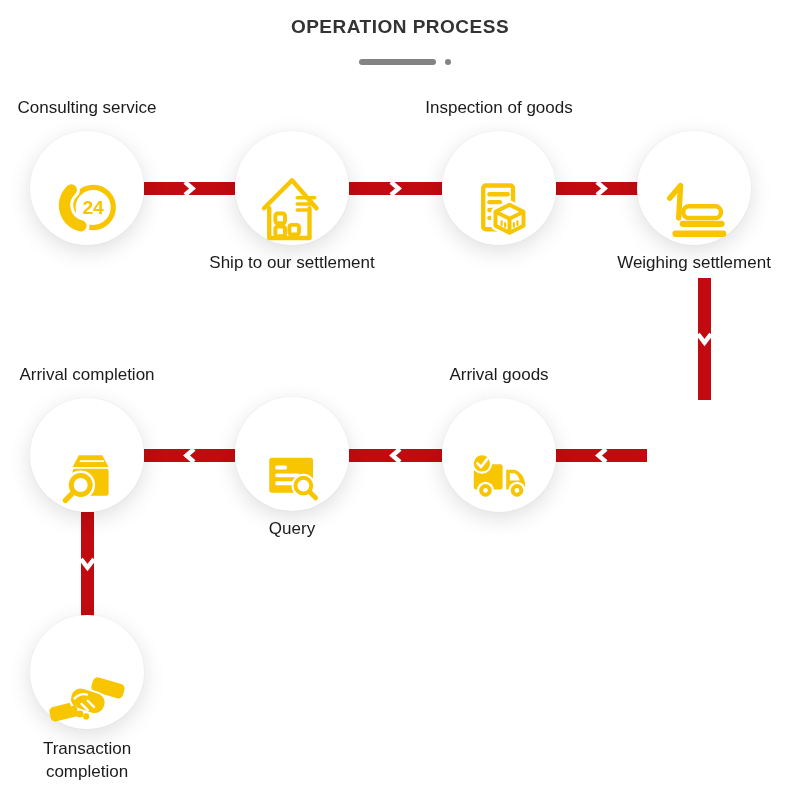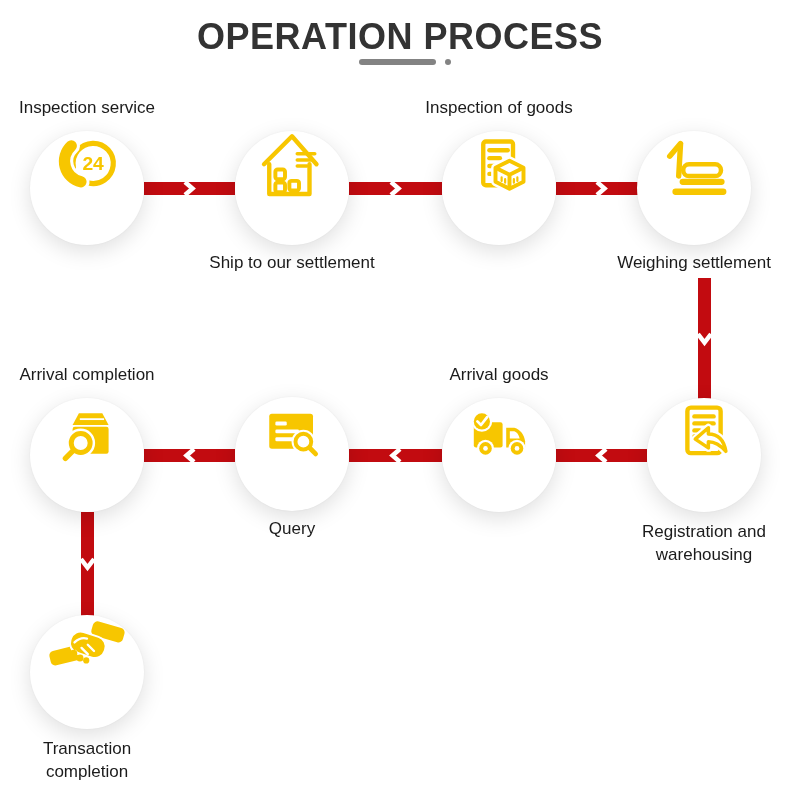--- a/index.html
+++ b/index.html
@@ -1,29 +1,29 @@
 <!DOCTYPE html>
 <html><head>
 <meta charset="utf-8">
 <style>
   html,body{margin:0;padding:0;background:#ffffff;}
   body{width:800px;height:800px;font-family:"Liberation Sans",sans-serif;}
   .stage{position:relative;width:800px;height:800px;background:#ffffff;overflow:hidden;}
 
   .title{position:absolute;top:16px;left:0;width:800px;text-align:center;
-         font-size:36px;font-weight:700;letter-spacing:0.5px;color:#333333;}
+         font-size:19px;font-weight:700;letter-spacing:0.5px;color:#333333;}
   .underline-bar{position:absolute;left:359px;top:59px;width:77px;height:6px;
                  border-radius:3px;background:#838383;}
   .underline-dot{position:absolute;left:445px;top:59px;width:6px;height:6px;
                  border-radius:50%;background:#838383;}
 
   .node{position:absolute;width:114px;height:114px;z-index:2;}
   .circle{position:absolute;inset:0;border-radius:50%;background:#ffffff;
           box-shadow:0 6px 22px rgba(0,0,0,0.13),0 0 2px rgba(0,0,0,0.05);
-          display:flex;align-items:flex-start;justify-content:center;}
+          display:flex;align-items:flex-end;justify-content:center;}
   .step-label{position:absolute;left:50%;transform:translateX(-50%);
               font-size:17px;color:#1b1b1b;text-align:center;white-space:nowrap;z-index:3;}
   .label-above{top:-33px;}
   .label-below{top:122px;}
   .two-line{white-space:normal;width:160px;line-height:23px;}
 
   .arrow{position:absolute;z-index:1;}
 </style>
 </head>
 <body>
@@ -72,21 +72,21 @@
 
   <div class="node" style="left:30px;top:131px">
     <div class="circle">
       <svg width="70" height="70" viewBox="0 0 80 80">
         <path d="M24.4 41 A23 23 0 1 1 41 59.2" fill="none" stroke="#f7c600" stroke-width="6" stroke-linecap="round"></path>
         <text x="47" y="45" text-anchor="middle" font-size="22" font-weight="700" fill="#f7c600" font-family="Liberation Sans, sans-serif">24</text>
         <path d="M22 17 A24 24 0 0 0 33 58" fill="none" stroke="#ffffff" stroke-width="20" stroke-linecap="round"></path>
         <path d="M22 17 A24 24 0 0 0 33 58" fill="none" stroke="#f7c600" stroke-width="13" stroke-linecap="round"></path>
       </svg>
     </div>
-    <div class="step-label label-above">Inspection service</div>
+    <div class="step-label label-above">Consulting service</div>
   </div>
 
   <div class="node" style="left:235px;top:131px">
     <div class="circle">
       <svg width="70" height="70" viewBox="0 0 80 80">
         <g fill="none" stroke="#f7c600" stroke-width="5" stroke-linecap="round" stroke-linejoin="round">
           <path d="M14 38 V72 H60 V38"></path>
           <path d="M8 38 L40 6 L68 38"></path>
         </g>
         <g fill="none" stroke="#f7c600" stroke-width="4" stroke-linecap="round">
@@ -131,36 +131,20 @@
           <line x1="25" y1="15" x2="23" y2="50" stroke-width="6"></line>
           <rect x="28" y="37" width="42" height="13" rx="6.5" stroke-width="5"></rect>
         </g>
         <rect x="24" y="53" width="50" height="7" rx="3.5" fill="#f7c600"></rect>
         <rect x="16" y="64" width="60" height="7" rx="3.5" fill="#f7c600"></rect>
       </svg>
     </div>
     <div class="step-label label-below">Weighing settlement</div>
   </div>
 
-  <div class="node" style="left:647px;top:398px">
-    <div class="circle">
-      <svg width="70" height="70" viewBox="0 0 80 80">
-        <g fill="none" stroke="#f7c600" stroke-width="5" stroke-linecap="round" stroke-linejoin="round">
-          <rect x="21" y="11" width="38" height="52" rx="4"></rect>
-          <line x1="29" y1="21" x2="51" y2="21"></line>
-          <line x1="29" y1="29" x2="51" y2="29"></line>
-          <line x1="29" y1="37" x2="35" y2="37"></line>
-          <line x1="29" y1="44" x2="33" y2="44"></line>
-        </g>
-        <path d="M30 47 L45 34 V41 C57 41 63 49 65 61 C58 53 52 50 45 50 V57 Z" fill="#ffffff" stroke="#ffffff" stroke-width="9" stroke-linejoin="round"></path>
-        <path d="M30 47 L45 34 V41 C57 41 63 49 65 61 C58 53 52 50 45 50 V57 Z" fill="#ffffff" stroke="#f7c600" stroke-width="4" stroke-linejoin="round"></path>
-      </svg>
-    </div>
-    <div class="step-label label-below two-line">Registration and warehousing</div>
-  </div>
 
   <div class="node" style="left:442px;top:398px">
     <div class="circle">
       <svg width="72" height="72" viewBox="0 0 80 80">
         <rect x="12" y="27" width="32" height="28" rx="2.5" fill="#f7c600"></rect>
         <path d="M48 33 H57 C64 35 68 41 69 48 V55 H48 Z" fill="#f7c600"></path>
         <path d="M52 37 H57 C60 38 62 41 63 45 H52 Z" fill="#ffffff"></path>
         <circle cx="25" cy="56" r="9.5" fill="#ffffff"></circle>
         <circle cx="25" cy="56" r="7" fill="#f7c600"></circle>
         <circle cx="25" cy="56" r="2.6" fill="#ffffff"></circle>

